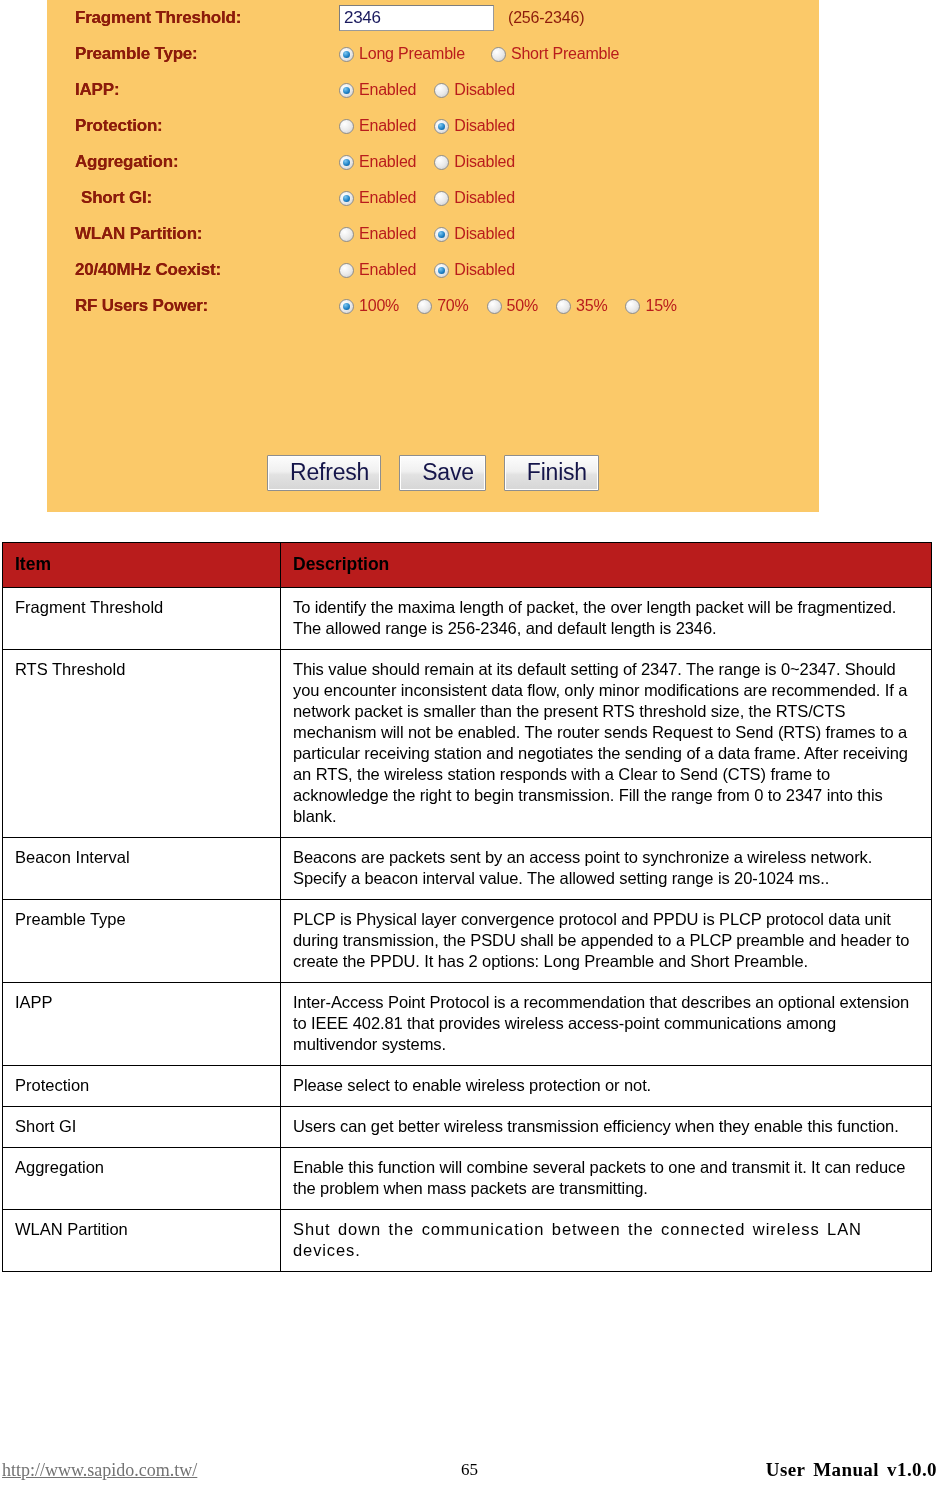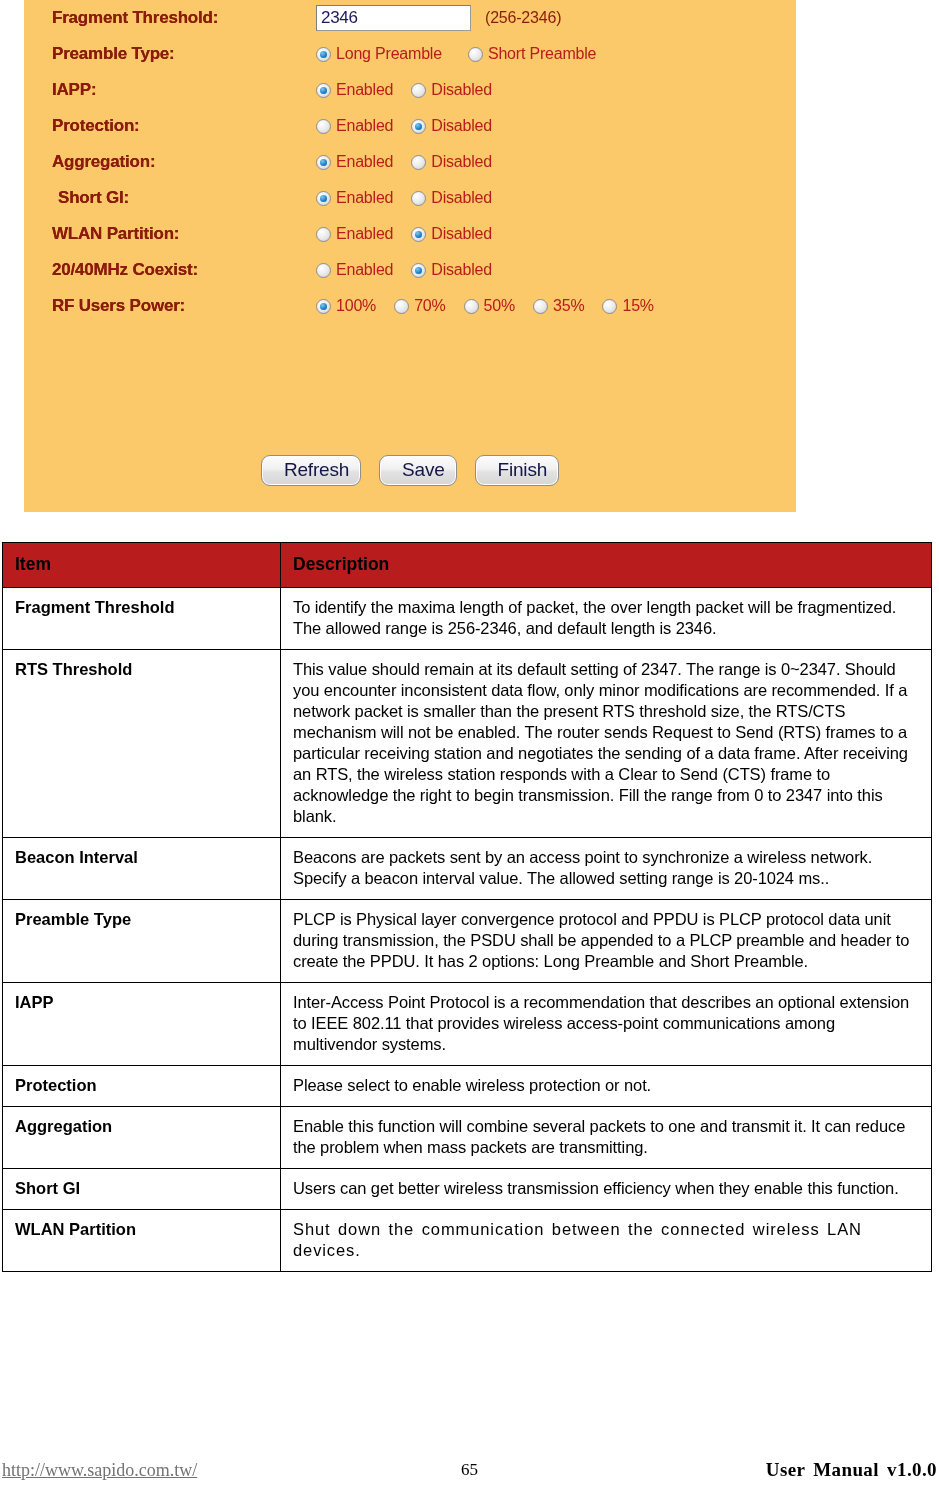--- a/index.html
+++ b/index.html
@@ -11,21 +11,21 @@
     width: 939px;
     height: 1496px;
     position: relative;
     font-family: "Liberation Sans", sans-serif;
     overflow: hidden;
   }
 
   
   #settings-panel {
     position: absolute;
-    left: 24px;
+    left: 47px;
     top: 0px;
     width: 772px;
     height: 512px;
     background: #fbc969;
   }
   .form-row {
     position: relative;
     height: 36px;
     display: flex;
     align-items: center;
@@ -113,24 +113,24 @@
     top: 455px;
     width: 772px;
     display: flex;
     justify-content: center;
     align-items: center;
     gap: 18px;
   }
   .form-button {
     background: linear-gradient(to bottom, #fdfdfd 0%, #f0f0f0 45%, #e2e2e2 55%, #d6d6d6 100%);
     border: 1px solid #8e8e8e;
-    border-radius: 9px;
+    border-radius: 1px;
     padding: 3px 11px 4px 22px;
     font-family: "Liberation Sans", sans-serif;
-    font-size: 19px;
+    font-size: 23px;
     color: #15154a;
     letter-spacing: -0.2px;
     box-shadow: inset 0 0 0 1px #ffffff;
     cursor: pointer;
   }
 
   
   #desc-table {
     position: absolute;
     left: 2px;
@@ -150,21 +150,21 @@
   }
   #desc-table th {
     background: #b91c1c;
     font-weight: bold;
     font-size: 17.5px;
     padding-top: 11px;
     padding-bottom: 12px;
   }
   .col-item { width: 278px; }
   td.item-cell {
-    font-weight: bold;
+    font-weight: normal;
     font-size: 17px;
     margin-left: 20px;
   }
   td.desc-cell { letter-spacing: -0.1px; }
   td.desc-cell.spaced {
     font-size: 19px;
     letter-spacing: 0.9px;
     line-height: 26px;
     word-spacing: 2px;
   }
@@ -383,33 +383,33 @@
       <tr>
         <td class="item-cell">Beacon Interval</td>
         <td class="desc-cell">Beacons are packets sent by an access point to synchronize a wireless network. Specify a beacon interval value. The allowed setting range is 20-1024 ms..</td>
       </tr>
       <tr>
         <td class="item-cell">Preamble Type</td>
         <td class="desc-cell">PLCP is Physical layer convergence protocol and PPDU is PLCP protocol data unit during transmission, the PSDU shall be appended to a PLCP preamble and header to create the PPDU. It has 2 options: Long Preamble and Short Preamble.</td>
       </tr>
       <tr>
         <td class="item-cell">IAPP</td>
-        <td class="desc-cell">Inter-Access Point Protocol is a recommendation that describes an optional extension to IEEE 802.11 that provides wireless access-point communications among multivendor systems.</td>
+        <td class="desc-cell">Inter-Access Point Protocol is a recommendation that describes an optional extension to IEEE 402.81 that provides wireless access-point communications among multivendor systems.</td>
       </tr>
       <tr>
         <td class="item-cell">Protection</td>
         <td class="desc-cell">Please select to enable wireless protection or not.</td>
       </tr>
       <tr>
+        <td class="item-cell">Short GI</td>
+        <td class="desc-cell">Users can get better wireless transmission efficiency when they enable this function.</td>
+      </tr>
+      <tr>
         <td class="item-cell">Aggregation</td>
         <td class="desc-cell">Enable this function will combine several packets to one and transmit it. It can reduce the problem when mass packets are transmitting.</td>
-      </tr>
-      <tr>
-        <td class="item-cell">Short GI</td>
-        <td class="desc-cell">Users can get better wireless transmission efficiency when they enable this function.</td>
       </tr>
       <tr>
         <td class="item-cell">WLAN Partition</td>
         <td class="desc-cell spaced">Shut down the communication between the connected wireless LAN devices.</td>
       </tr>
     </tbody>
 </table>
 
 <div id="page-footer">
   <a id="footer-url" href="#">http://www.sapido.com.tw/</a>

